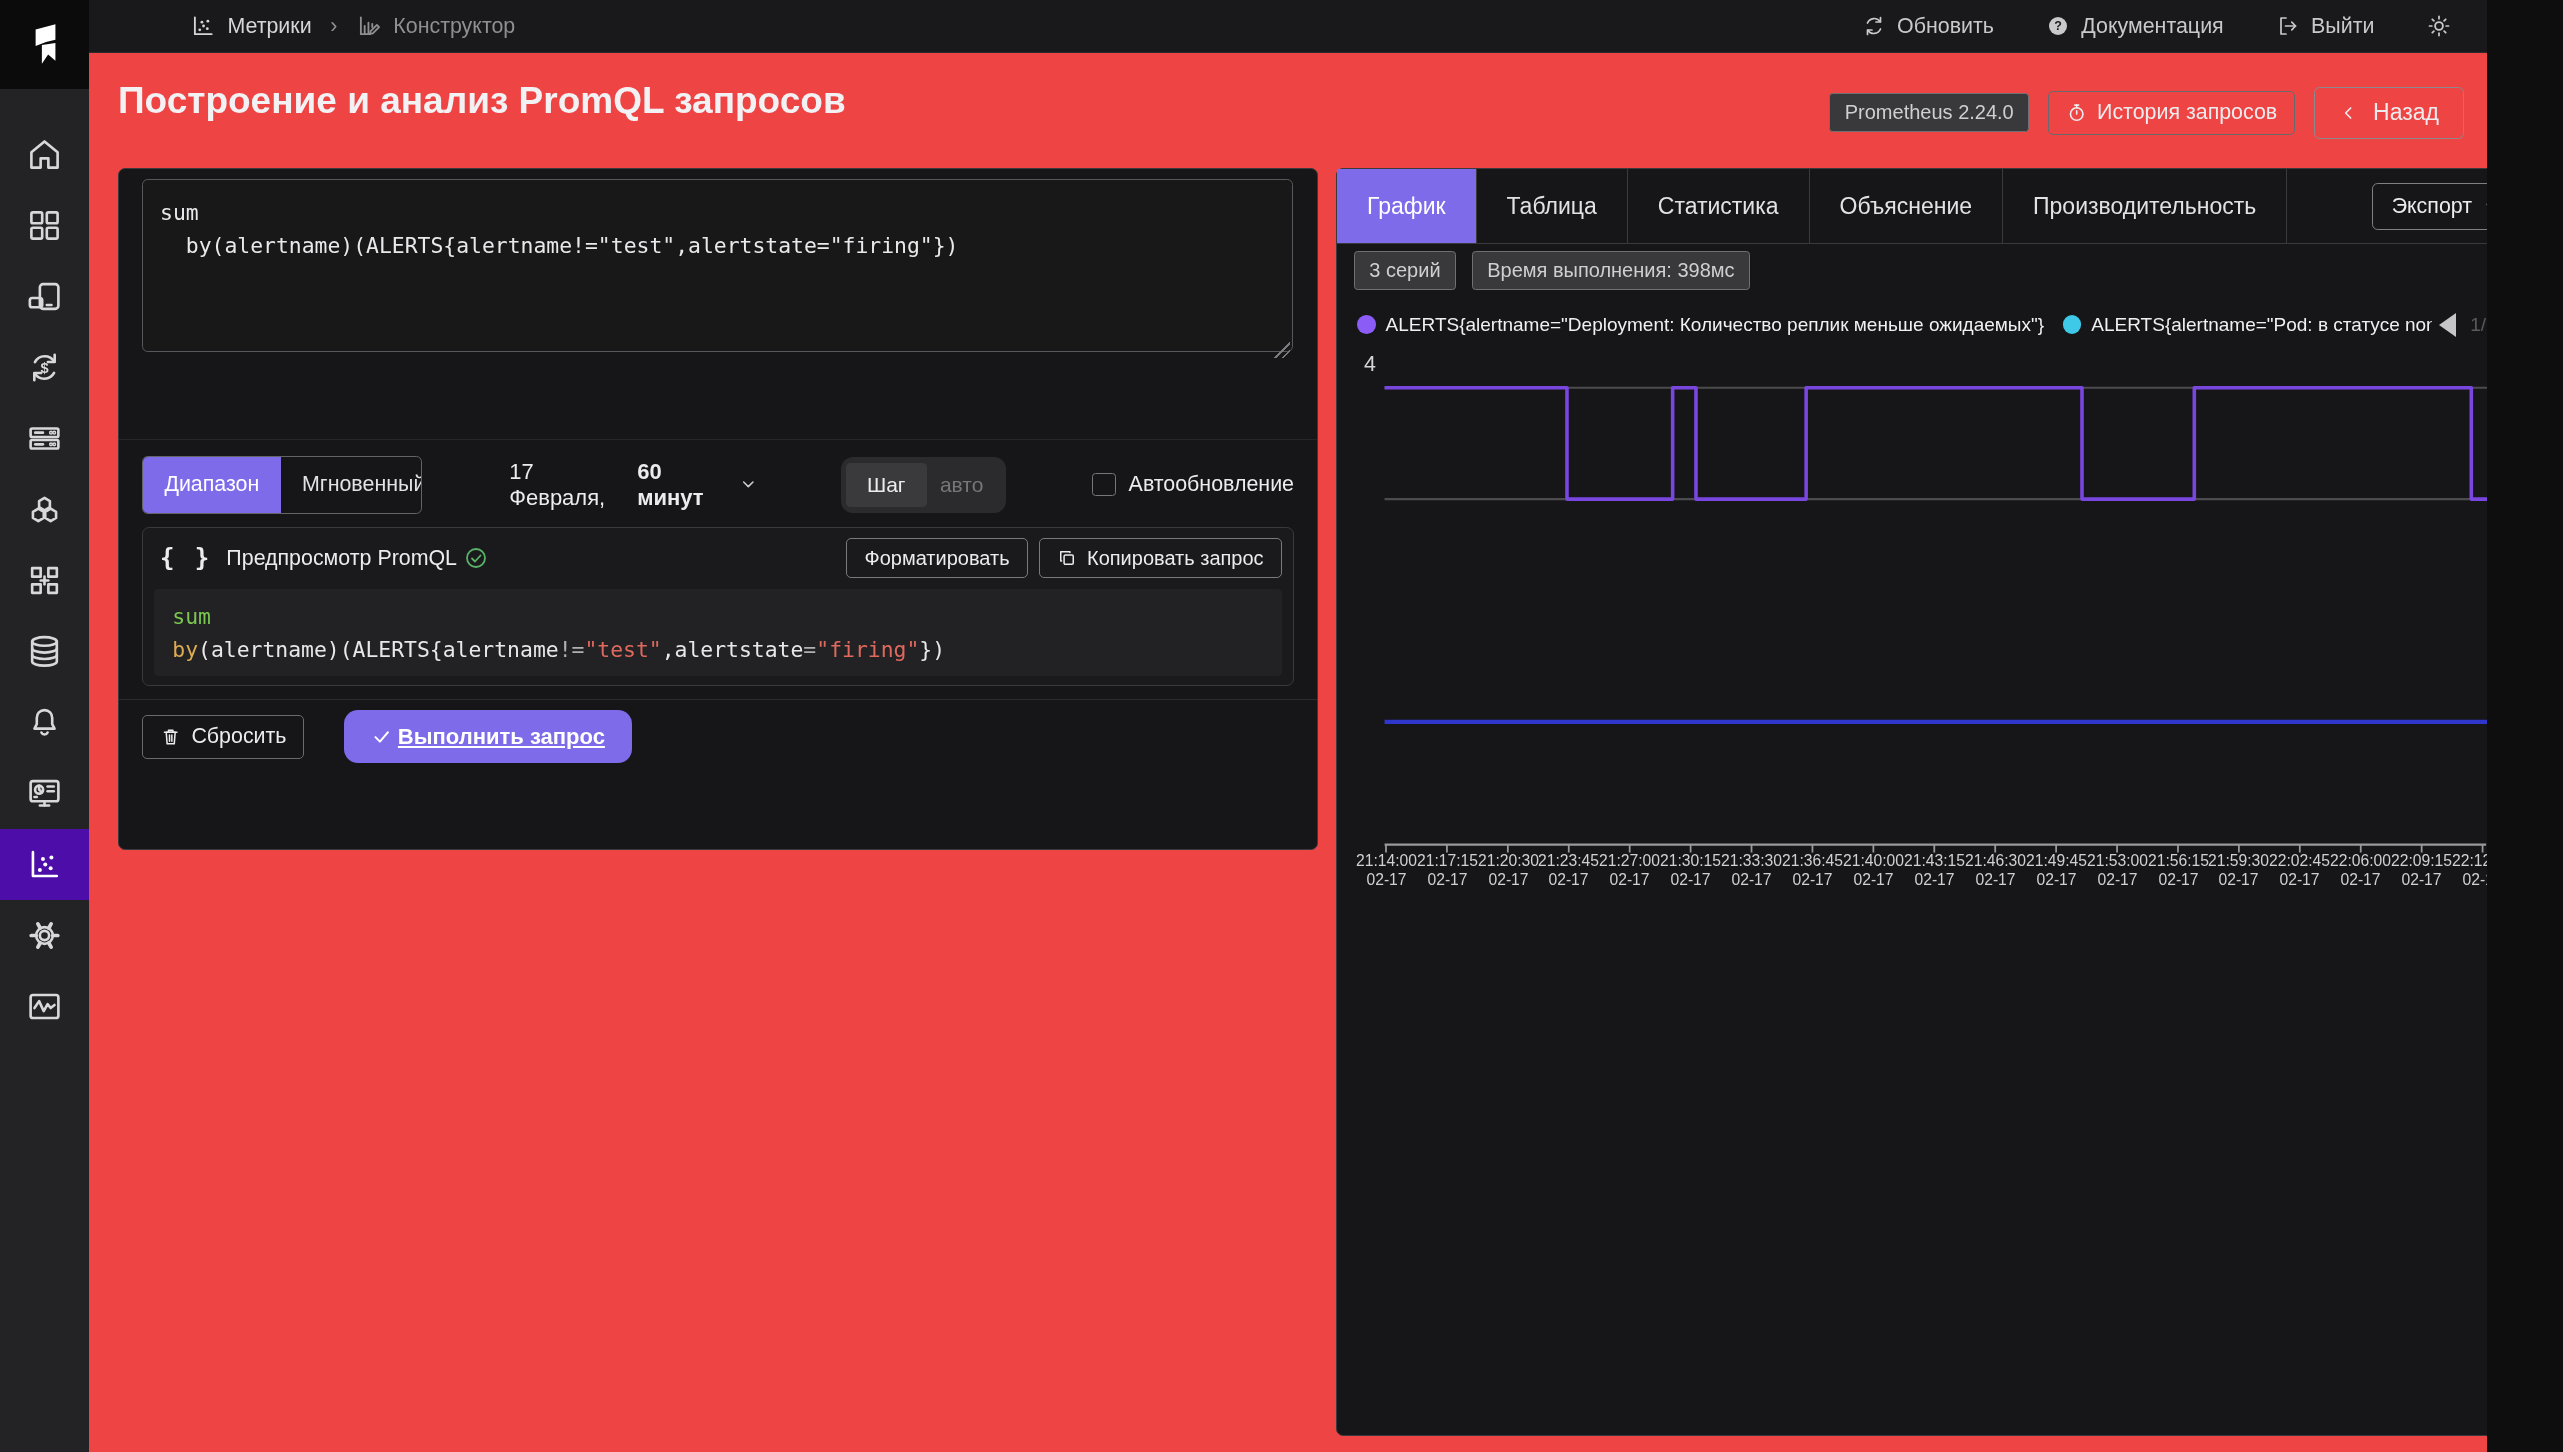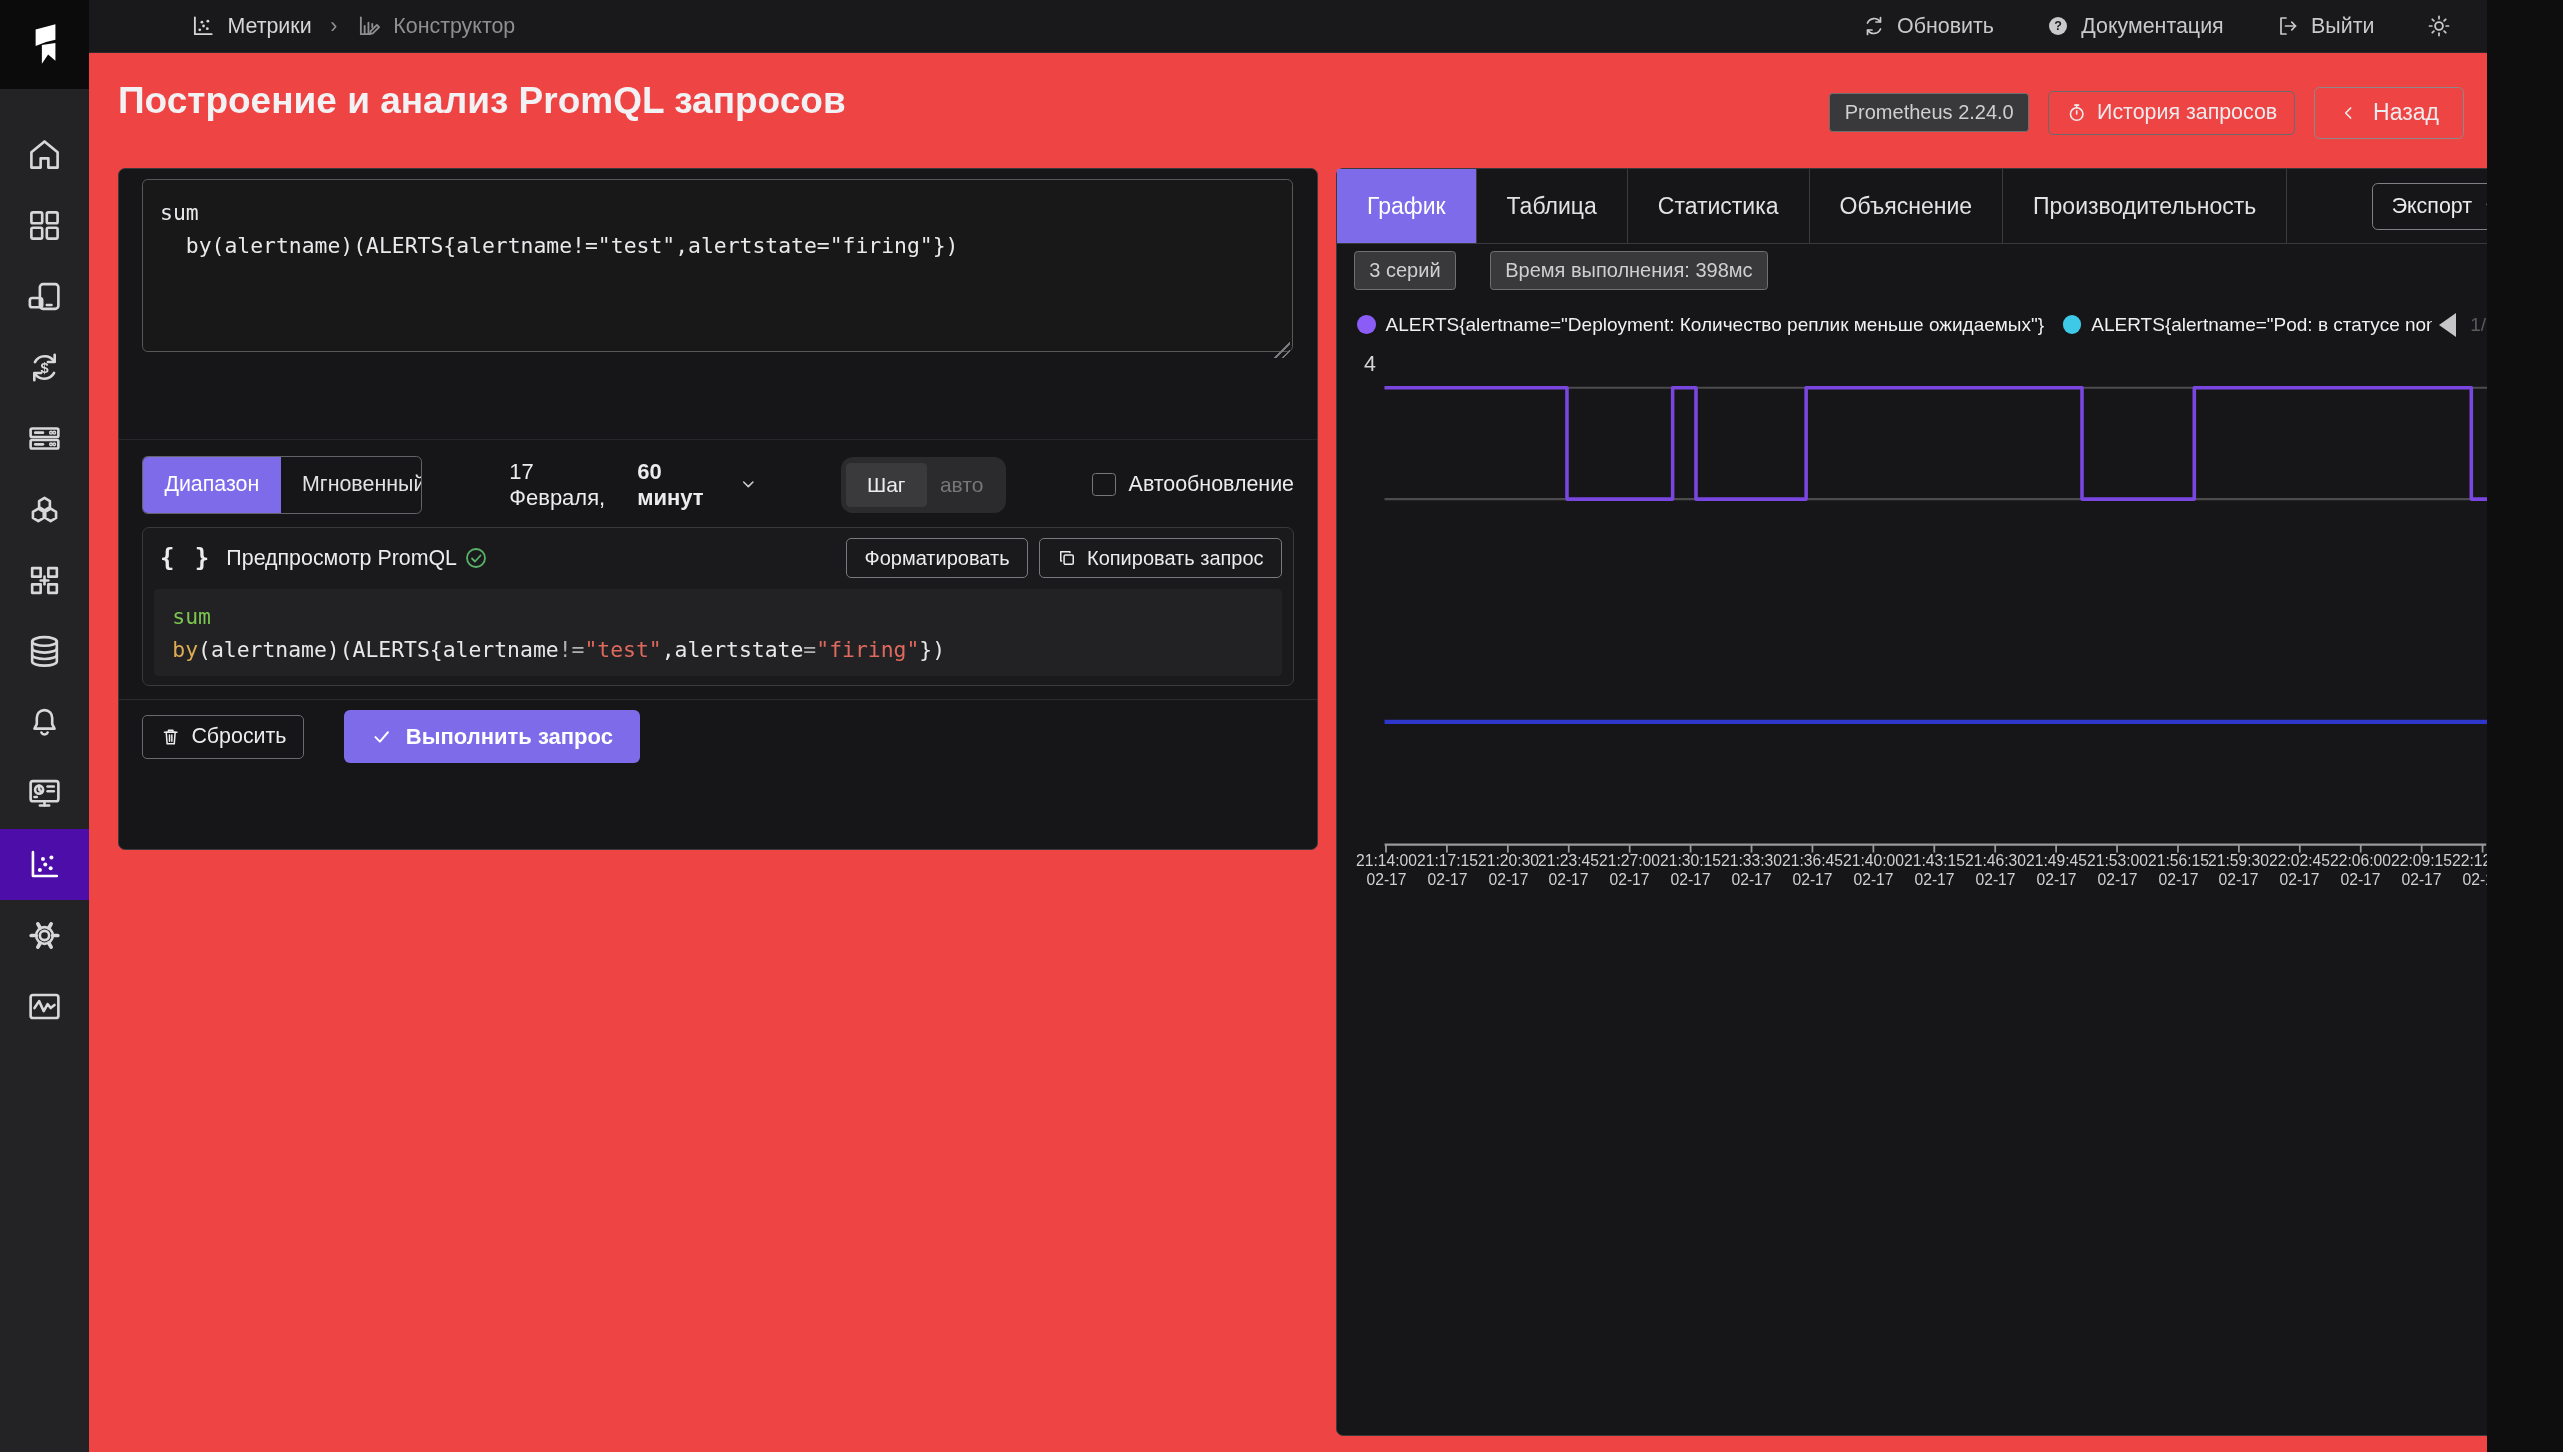--- a/index.html
+++ b/index.html
@@ -74,29 +74,29 @@
   .preview-title{font-size:21.4px;color:#ececee;margin-left:14.3px;}
   .status-ok{margin-left:7.1px;color:#58b368;display:inline-flex;}
   .preview-actions{margin-left:auto;display:flex;gap:11.4px;padding-left:6px;}
   .preview-actions .btn-outline{font-size:20px;padding:7.1px 17px;border-color:#7a7a7e;}
   .code-block{position:absolute;left:10.7px;right:10.7px;top:61px;bottom:9.3px;background:#222224;
               border-radius:4.3px;padding:11.4px 18.6px;font-size:21.4px;line-height:33px;color:#e8e8ea;overflow:hidden;}
   .tok-green{color:#7bc650;} .tok-orange{color:#dcab52;} .tok-red{color:#e0695e;} .tok-op{color:#b0b0b2;}
 
   .qp-footer{position:absolute;left:0;right:0;top:530px;border-top:1.4px solid #2c2c2e;
              display:flex;align-items:center;gap:40px;padding:10px 23px 0 23px;}
-  .btn-run{display:flex;align-items:center;gap:13px;background:#7d6bea;color:#fff;border:none;
-           border-radius:6px;font-size:22px;font-weight:600;padding:13.6px 27px;cursor:pointer;font-family:inherit;}
+  .btn-run{display:flex;align-items:center;gap:5px;background:#7d6bea;color:#fff;border:none;
+           border-radius:14px;font-size:22px;font-weight:600;padding:13.6px 27px;cursor:pointer;font-family:inherit;text-decoration:underline;}
 
   
   .export-btn{position:absolute;right:31px;top:14.3px;height:47px;display:flex;align-items:center;gap:11.4px;
               background:none;border:1.4px solid #808084;border-radius:5.7px;color:#ececee;font-size:21.4px;
               padding:0 18.6px;cursor:pointer;font-family:inherit;}
   .rp-body{position:relative;height:1188px;}
-  .badges-row{position:absolute;left:17px;top:7.1px;display:flex;gap:34px;}
+  .badges-row{position:absolute;left:17px;top:7.1px;display:flex;gap:16px;}
   .legend-row{position:absolute;left:20px;top:61px;width:1171px;height:39px;display:flex;align-items:center;}
   .legend-item{display:flex;align-items:center;gap:10px;font-size:19px;color:#f0f0f2;cursor:pointer;}
   .legend-item.trunc{flex:1;min-width:0;overflow:hidden;white-space:nowrap;margin-left:18.6px;}
   .dot{width:18.6px;height:18.6px;border-radius:50%;flex:0 0 auto;}
   .pager{display:flex;align-items:center;gap:14.3px;margin-left:7.1px;flex:0 0 auto;}
   .pg-left{width:0;height:0;border-top:12px solid transparent;border-bottom:12px solid transparent;
            border-right:17px solid #c6c6c8;cursor:pointer;}
   .pg-right{width:0;height:0;border-top:12px solid transparent;border-bottom:12px solid transparent;
             border-left:17px solid #3d5a78;cursor:pointer;}
   .pg-label{font-size:19px;color:#5a5a5e;}

